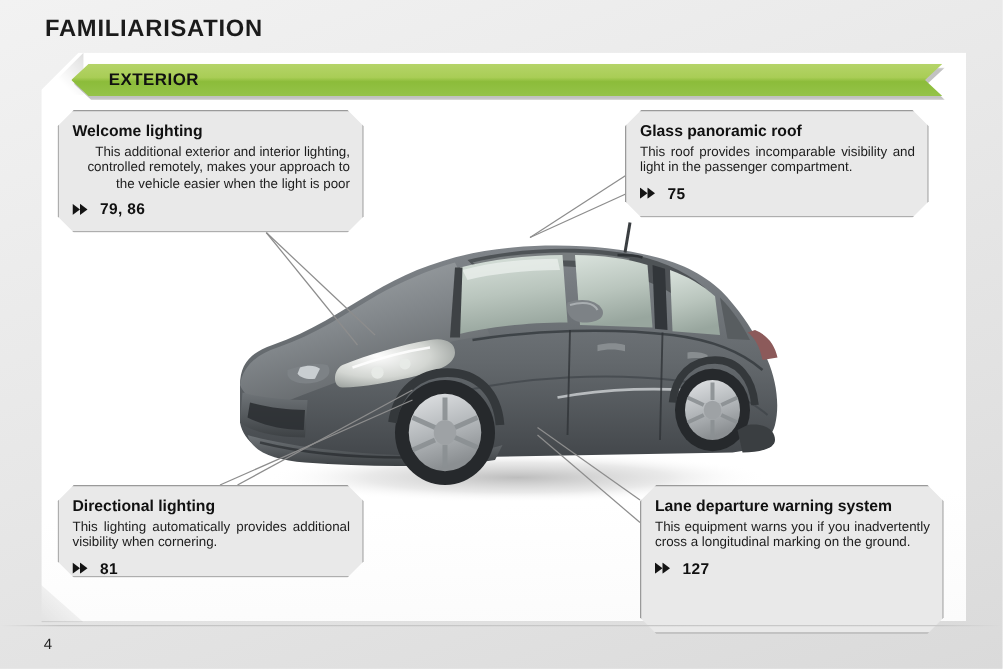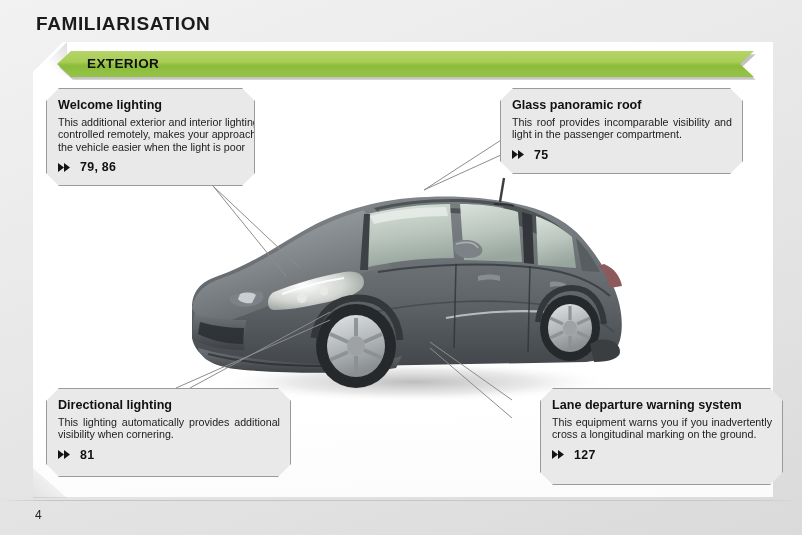--- a/index.html
+++ b/index.html
@@ -161,24 +161,24 @@
     display: inline-block;
     line-height: 0;
   }
   .ref-num {
     font-size: 12.4px;
     font-weight: bold;
     color: #111;
     letter-spacing: 0.3px;
   }
 
-  #callout-welcome     { left: 46px;  top: 88px;  width: 209px; height: 98px; }
+  #callout-welcome     { left: 46px;  top: 88px;  width: 245px; height: 98px; }
   #callout-roof        { left: 500px; top: 88px;  width: 243px; height: 86px; }
-  #callout-directional { left: 46px;  top: 388px; width: 245px; height: 89px; }
-  #callout-lane        { left: 540px; top: 388px; width: 243px; height: 97px; }
+  #callout-directional { left: 46px;  top: 388px; width: 245px; height: 74px; }
+  #callout-lane        { left: 512px; top: 388px; width: 243px; height: 119px; }
 
   
   #page-number {
     position: absolute;
     left: 35px;
     top: 508px;
     font-size: 12px;
     color: #222;
   }
   #footer-rule {

